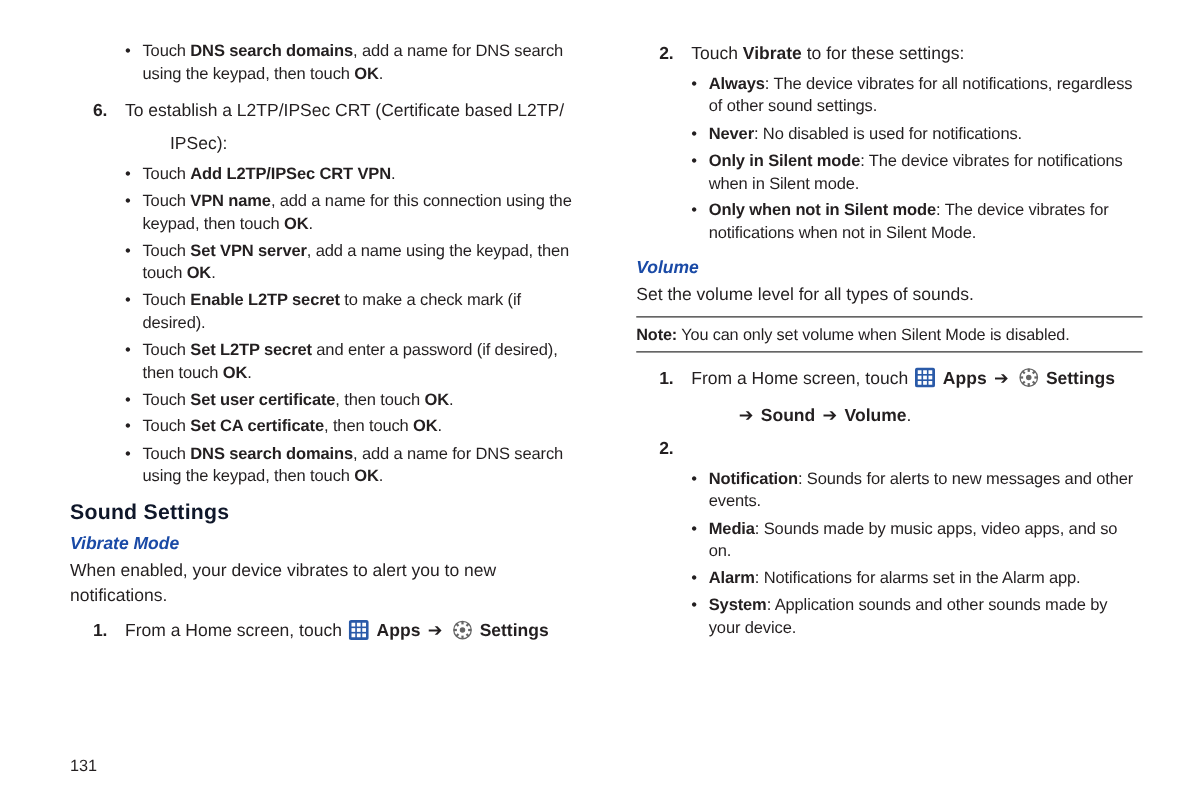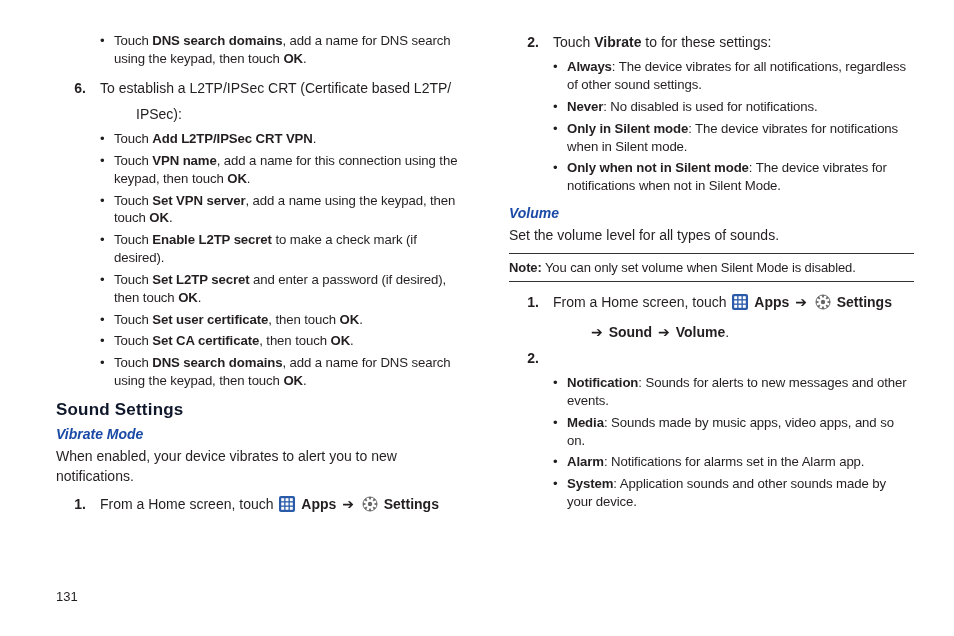--- a/index.html
+++ b/index.html
@@ -93,21 +93,21 @@
   }
   .note {
     font-family: "Helvetica Neue", Arial, sans-serif;
     font-size: 13px;
     letter-spacing: -0.1px;
     margin: 2px 0 2px 0;
   }
   .pagenum {
     position: absolute;
     left: 56px;
-    bottom: 32px;
+    bottom: 16px;
     font-size: 13px;
     color: #231f20;
   }
   
   .icon {
     display: inline-block;
     vertical-align: -3px;
     margin: 0 2px;
   }
   .arrow { margin: 0 2px; }

